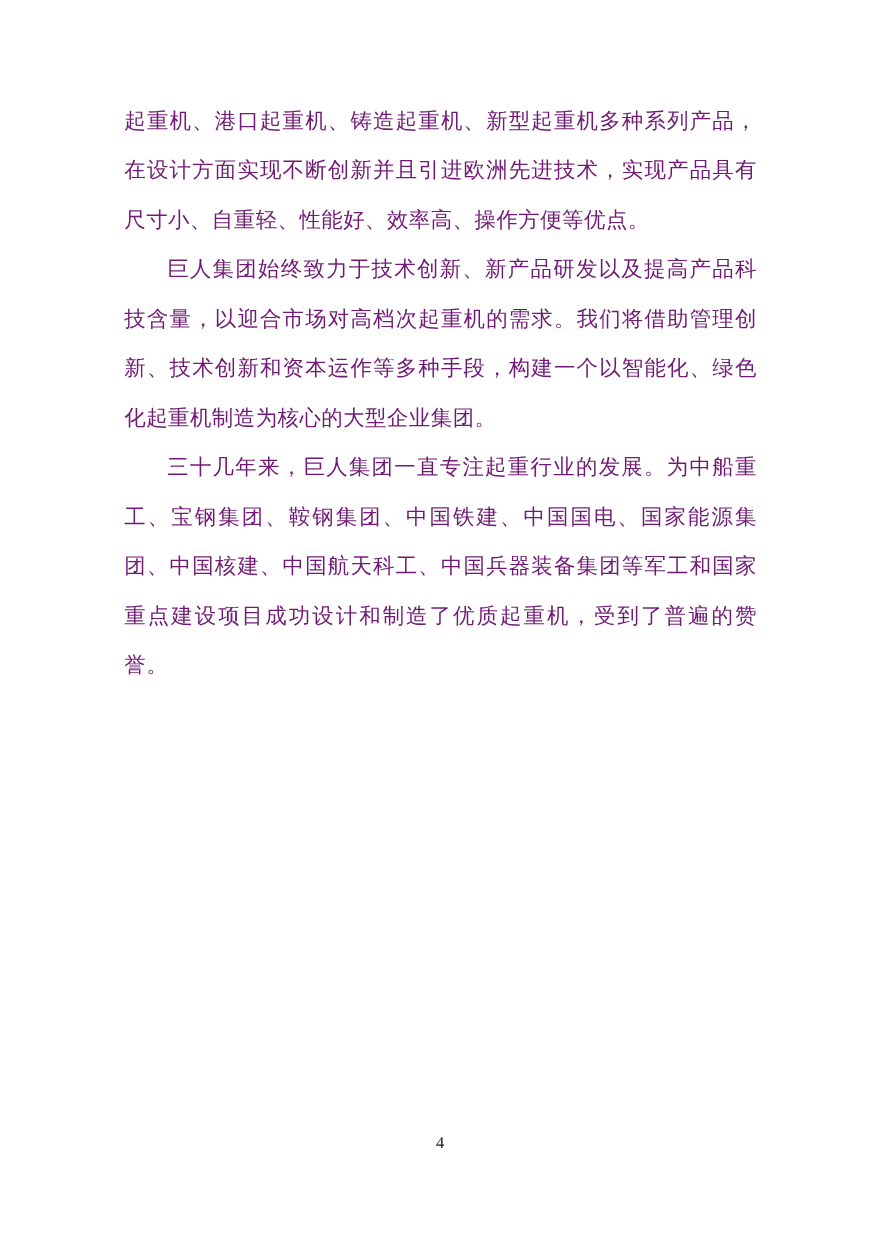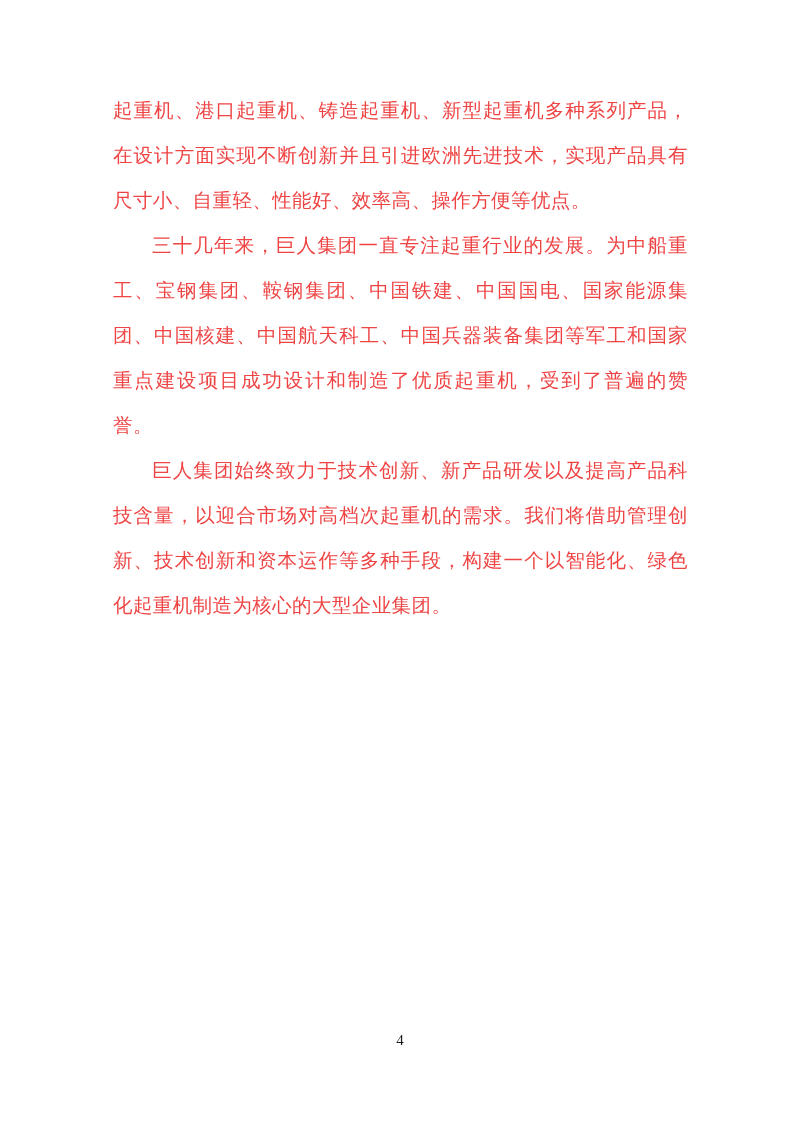--- a/index.html
+++ b/index.html
@@ -23,21 +23,21 @@
     top: 88px;
     width: 575px;
   }
   .para {
     font-size: 19.5px;
     line-height: 45px;
     text-align: justify;
     text-justify: inter-ideograph;
     letter-spacing: 0.4px;
     margin: 0;
-    color: #ef4444;
+    color: #701a75;
   }
   .para.indent {
     text-indent: 2em;
   }
   .footer {
     position: absolute;
     left: 0;
     top: 1032px;
     width: 800px;
     text-align: center;
@@ -46,19 +46,19 @@
     font-family: "Liberation Serif", "DejaVu Serif", serif;
   }
 </style>
 </head>
 <body>
 
 <div class="page">
 
   <div class="content">
     <p class="para">起重机、港口起重机、铸造起重机、新型起重机多种系列产品，在设计方面实现不断创新并且引进欧洲先进技术，实现产品具有尺寸小、自重轻、性能好、效率高、操作方便等优点。</p>
+    <p class="para indent">巨人集团始终致力于技术创新、新产品研发以及提高产品科技含量，以迎合市场对高档次起重机的需求。我们将借助管理创新、技术创新和资本运作等多种手段，构建一个以智能化、绿色化起重机制造为核心的大型企业集团。</p>
     <p class="para indent">三十几年来，巨人集团一直专注起重行业的发展。为中船重工、宝钢集团、鞍钢集团、中国铁建、中国国电、国家能源集团、中国核建、中国航天科工、中国兵器装备集团等军工和国家重点建设项目成功设计和制造了优质起重机，受到了普遍的赞誉。</p>
-    <p class="para indent">巨人集团始终致力于技术创新、新产品研发以及提高产品科技含量，以迎合市场对高档次起重机的需求。我们将借助管理创新、技术创新和资本运作等多种手段，构建一个以智能化、绿色化起重机制造为核心的大型企业集团。</p>
   </div>
 
   <div class="footer">4</div>
 
 </div>
 
 </body></html>

